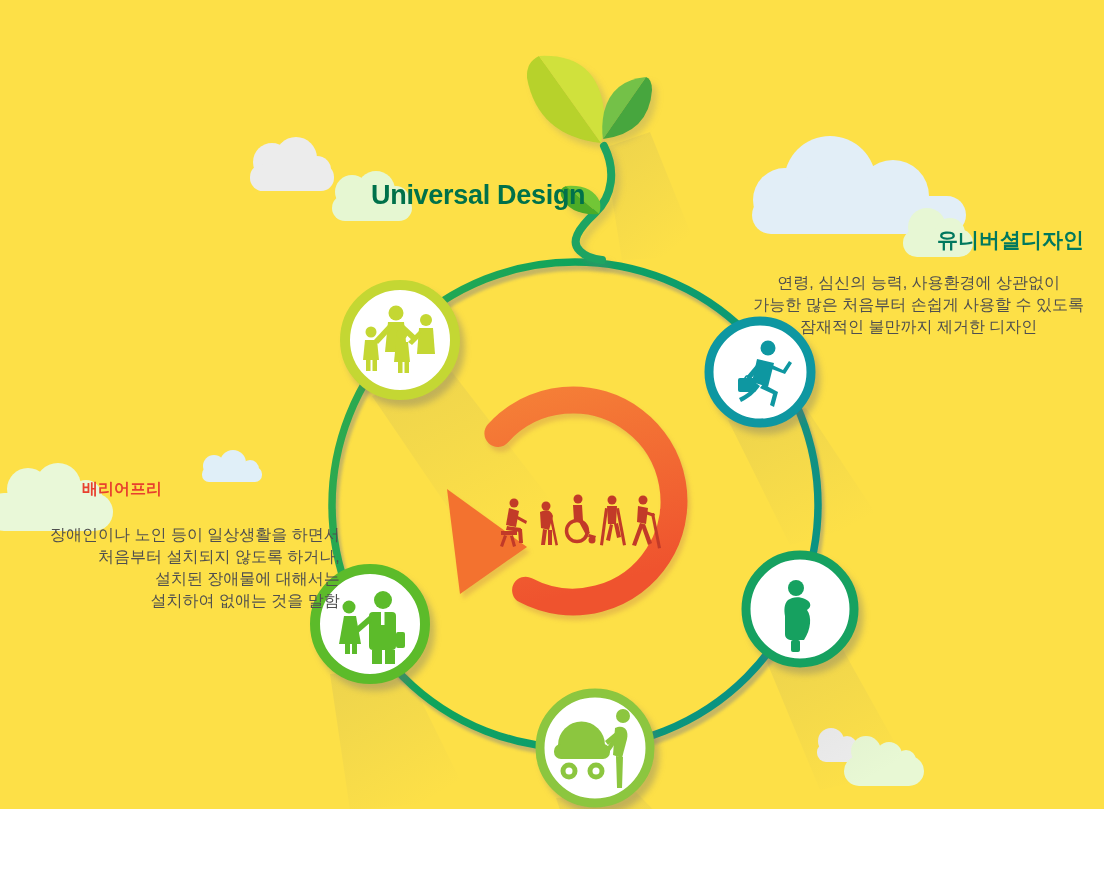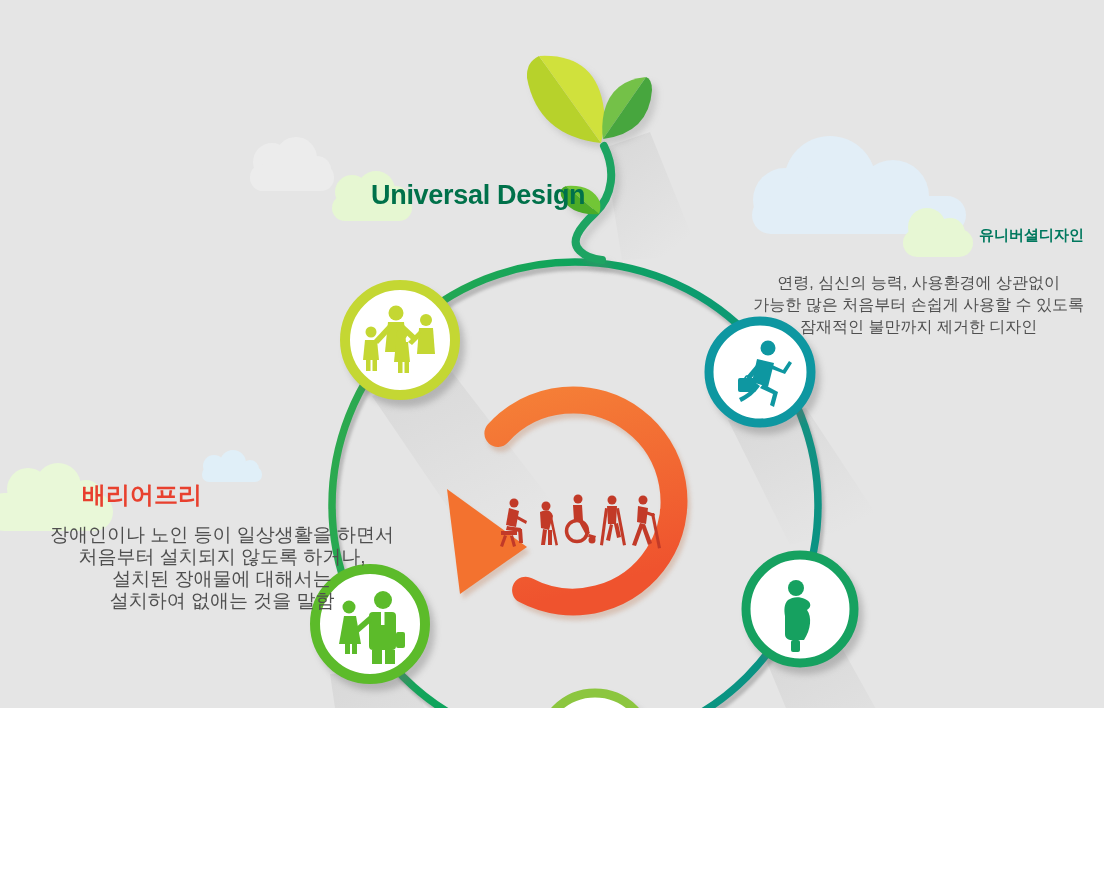--- a/index.html
+++ b/index.html
@@ -1,26 +1,26 @@
 <!DOCTYPE html>
 <html><head>
 <meta charset="utf-8">
 <style>
   html,body{margin:0;padding:0;background:#fff;}
   .stage{
-    position:relative;width:1104px;height:708px;background:#e5e5e5;
+    position:relative;width:1104px;height:809px;background:#fde047;
     overflow:hidden;font-family:"Liberation Sans",sans-serif;
   }
   .layer{position:absolute;left:0;top:0;}
   .txt{position:absolute;white-space:nowrap;}
   .title-en{left:371px;top:180px;font-size:27px;font-weight:700;color:#00714a;letter-spacing:-0.3px;}
-  .title-ko-right{right:20px;top:226px;font-size:15px;font-weight:700;color:#00785e;text-align:right;}
+  .title-ko-right{right:20px;top:226px;font-size:21px;font-weight:700;color:#00785e;text-align:right;}
   .desc-right{right:20px;top:272px;font-size:16px;color:#4f4f4f;line-height:22px;text-align:center;}
-  .title-ko-left{left:50px;top:479px;font-size:24px;font-weight:700;color:#e8402e;padding-left:32px;}
-  .desc-left{left:50px;top:524px;font-size:19px;color:#4f4f4f;line-height:22px;text-align:center;}
+  .title-ko-left{left:50px;top:479px;font-size:16px;font-weight:700;color:#e8402e;padding-left:32px;}
+  .desc-left{left:50px;top:524px;font-size:16px;color:#4f4f4f;line-height:22px;text-align:right;}
   .bf-center{left:572px;top:455px;transform:translateX(-50%);font-size:27px;font-weight:700;color:#c93b2b;}
   .desc-right div,.desc-left div{white-space:nowrap;}
   .sh-soft{filter:drop-shadow(3px 5px 1.5px rgba(130,130,130,0.45));}
   .sh-node{filter:drop-shadow(5px 7px 3px rgba(110,110,110,0.35));}
   .sh-orange{filter:drop-shadow(3px 5px 2px rgba(190,120,80,0.30));}
   .sh-leaf{filter:drop-shadow(5px 6px 3px rgba(120,120,120,0.25));}
 </style>
 </head>
 <body>
 

